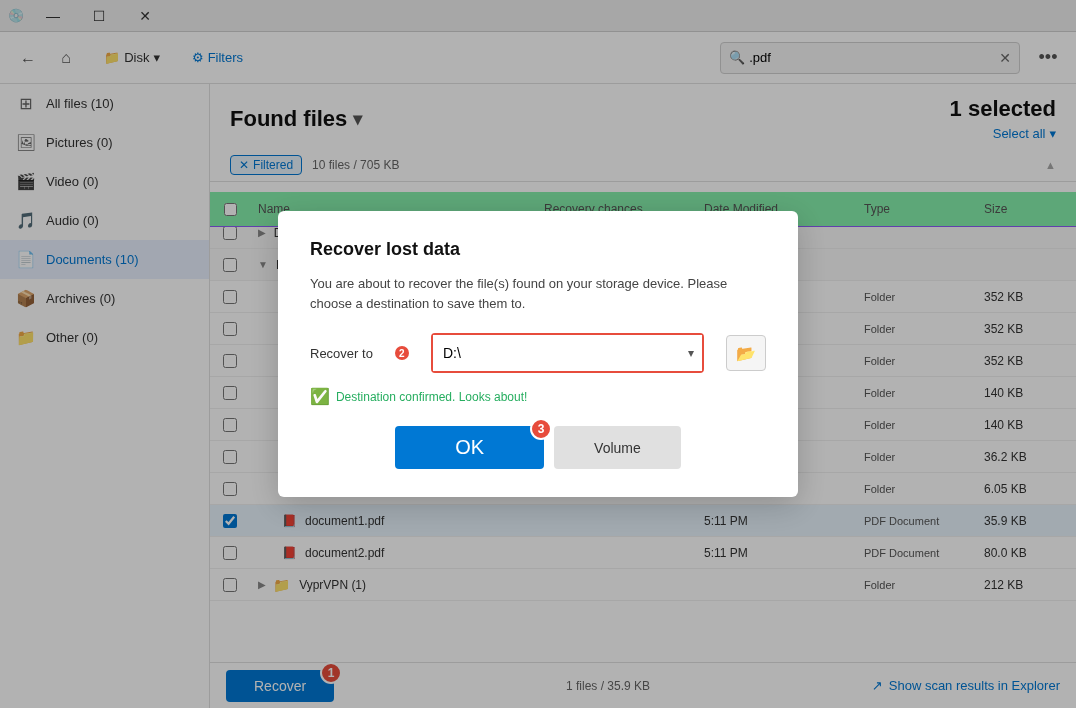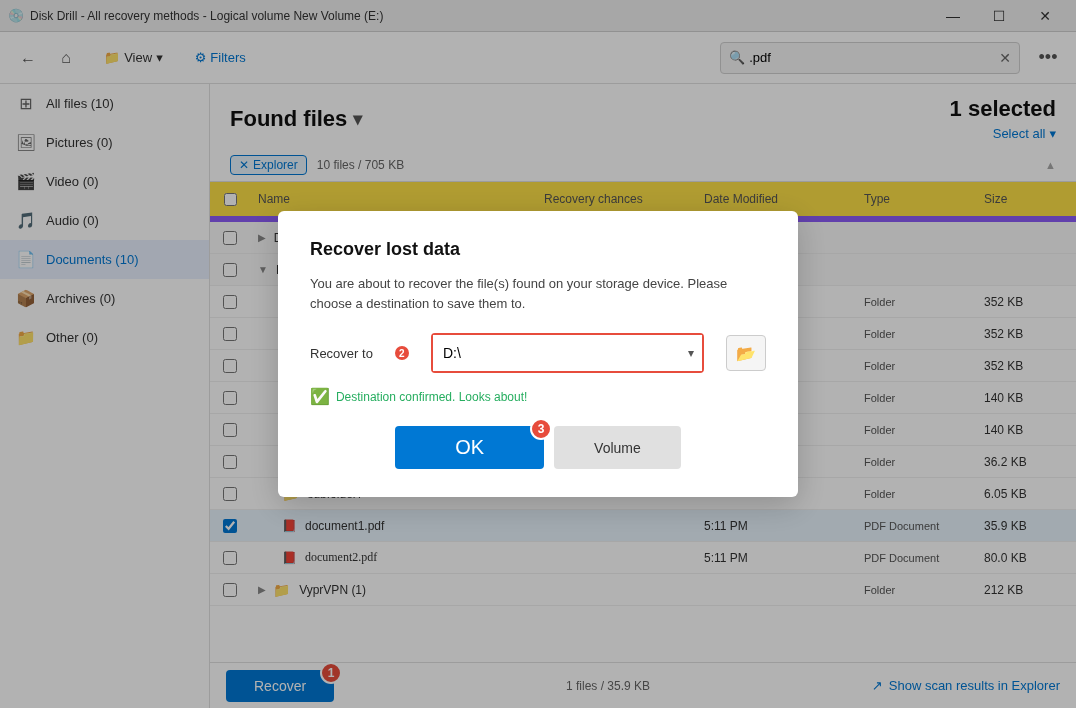--- a/index.html
+++ b/index.html
@@ -95,22 +95,22 @@
       display: flex; align-items: center; gap: 4px; background: #e8f4fd;
       border: 1px solid #0078d4; border-radius: 4px; padding: 2px 8px;
       font-size: 12px; color: #0078d4; cursor: pointer;
     }
     .filter-count { font-size: 12px; color: #666; }
 
     
     .file-table { flex: 1; overflow-y: auto; background: white; }
     .table-header {
       display: grid; grid-template-columns: 40px 1fr 160px 160px 120px 100px;
-      background: #fde047; border-bottom: 6px solid #8b5cf6; padding: 6px 0;
-      position: sticky; top: 0; z-index: 1;
+      background: #86efac; border-bottom: 1px solid #8b5cf6; padding: 6px 0;
+      position: sticky; top: 10px; z-index: 1;
     }
     .table-header-cell {
       font-size: 12px; color: #555; font-weight: 500; padding: 4px 8px;
     }
     .table-row {
       display: grid; grid-template-columns: 40px 1fr 160px 160px 120px 100px;
       border-bottom: 1px solid #f0f0f0; align-items: center; min-height: 32px;
     }
     .table-row.group-row { background: #fafafa; }
     .table-cell { padding: 4px 8px; font-size: 12px; color: #333; }
@@ -194,36 +194,35 @@
     .cancel-btn {
       background: #e0e0e0; color: #333; border: none; border-radius: 4px;
       padding: 10px 40px; font-size: 14px; cursor: pointer;
     }
   </style>
 </head>
 <body>
 
 <div class="title-bar">
   <span class="title-bar-icon">💿</span>
-  <span class="title-bar-text">Disk Drill - All recovery methods - Logical volume New Volume (E:)</span>
   <div class="title-bar-controls">
     <button class="title-bar-btn">—</button>
     <button class="title-bar-btn">☐</button>
     <button class="title-bar-btn close">✕</button>
   </div>
 </div>
 
 <div class="toolbar">
   <div class="toolbar-nav">
     <button class="nav-btn">←</button>
     <button class="nav-btn">⌂</button>
   </div>
   <button class="view-btn">
     <span>📁</span>
-    <span>View</span>
+    <span>Disk</span>
     <span>▾</span>
   </button>
   <button class="filter-btn">
     <span>⚙</span>
     <span>Filters</span>
   </button>
   <div class="toolbar-search" style="margin-left: auto;">
     <span style="color:#888;margin-right:4px;">🔍</span>
     <input type="text" value=".pdf" style="">
     <button class="toolbar-search-clear">✕</button>
@@ -276,21 +275,21 @@
           <span class="selected-count">1 selected</span>
           <div class="select-all-row">
             <span>Select all</span>
             <span>▾</span>
           </div>
         </div>
       </div>
       <div class="filter-bar">
         <div class="filtered-badge">
           <span>✕</span>
-          <span>Explorer</span>
+          <span>Filtered</span>
         </div>
         <span class="filter-count">10 files / 705 KB</span>
         <span style="margin-left:auto;font-size:11px;color:#aaa;">▲</span>
       </div>
     </div>
 
     <div class="file-table">
       <div class="table-header">
         <div class="table-header-cell checkbox-cell">
           <input type="checkbox" style="">
@@ -444,21 +443,21 @@
         <div class="table-cell">35.9 KB</div>
       </div>
 
       <div class="table-row">
         <div class="table-cell checkbox-cell">
             <input type="checkbox" class="row-checkbox" style="">
           </div>
         <div class="table-cell name-cell">
           <span style="width:20px;display:inline-block"></span>
           <span class="file-icon">📕</span>
-          <span style="margin-left:4px;font-family:Liberation Serif, serif;">document2.pdf</span>
+          <span style="margin-left:4px;">document2.pdf</span>
         </div>
         <div class="table-cell"></div>
         <div class="table-cell">5:11 PM</div>
         <div class="table-cell type-badge">PDF Document</div>
         <div class="table-cell">80.0 KB</div>
       </div>
 
       <div class="table-row">
         <div class="table-cell checkbox-cell">
             <input type="checkbox" class="row-checkbox" style="">

